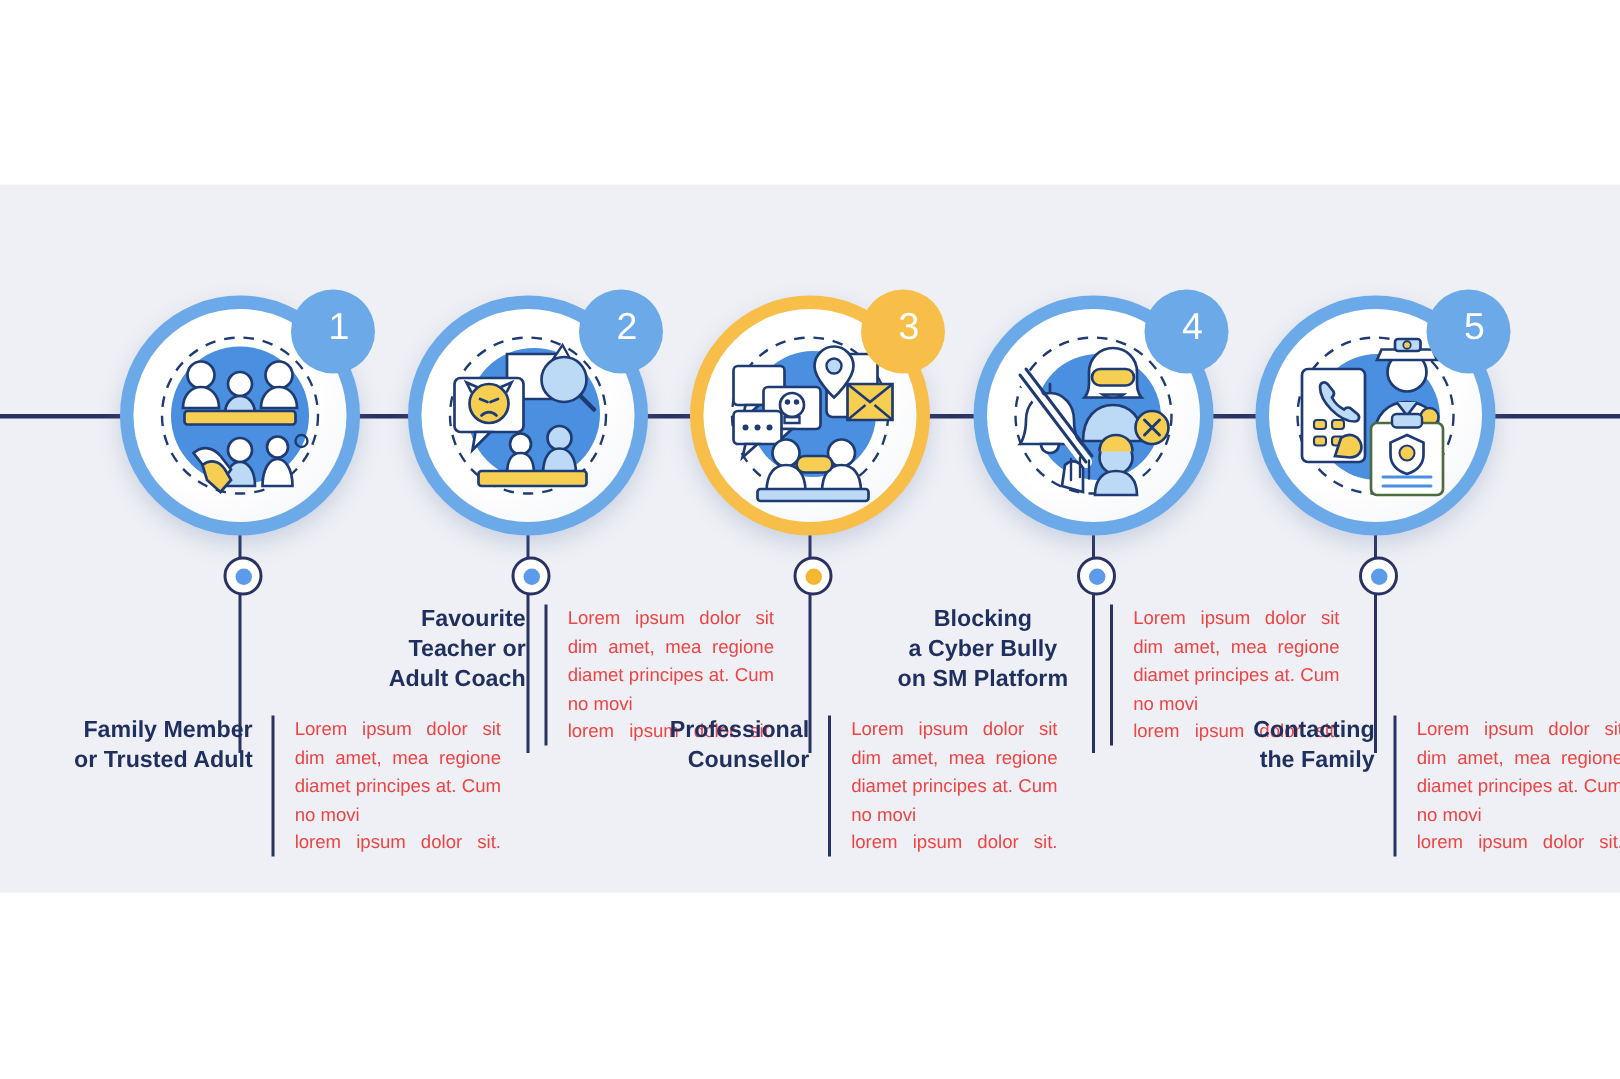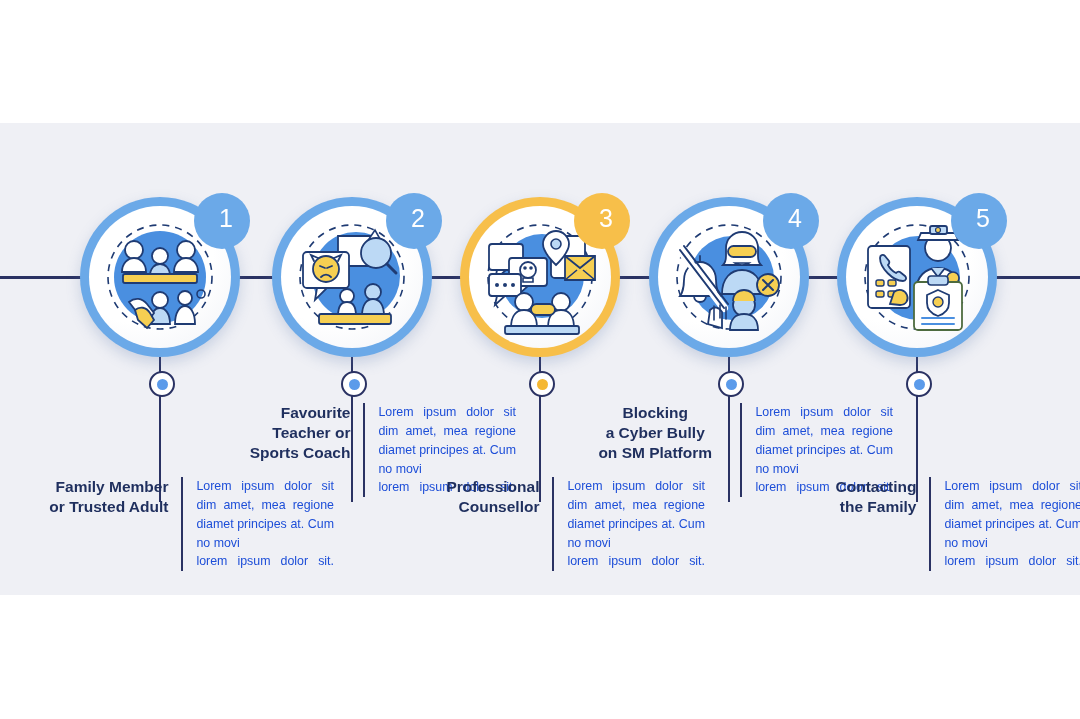--- a/index.html
+++ b/index.html
@@ -61,21 +61,21 @@
   .dot.amber i{background:#f5b731;}
 
   
   .block{position:absolute;display:flex;align-items:flex-start;}
   .title{
     color:#1f2f5e;font-weight:700;font-size:15.5px;line-height:1.28;
     text-align:right;white-space:pre-line;padding-right:13px;
   }
   .vline{width:2px;background:#2a3263;align-self:stretch;}
   .body{
-    color:#1d4ed8;font-size:12.4px;line-height:1.52;
+    color:#ef4444;font-size:12.4px;line-height:1.52;
     padding-left:13px;text-align:justify;
   }
   .body .last{display:block;text-align:justify;text-align-last:justify;}
 </style>
 </head>
 <body>
 
 <div id="stage">
 
   <div class="panel"></div>
@@ -153,21 +153,21 @@
       </svg>
     </div>
     <div class="badge">
       <span>2</span>
     </div>
   </div>
 
   <div class="block" style="left:206px;top:403px;width:310px;">
     <div class="title" style="width:147px;">Favourite
 Teacher or
-Sports Coach</div>
+Adult Coach</div>
     <div class="vline"></div>
     <div class="body" style="width:140px;">
       <span>Lorem ipsum dolor sit dim amet, mea regione diamet principes at. Cum no movi </span><span class="last">lorem ipsum dolor sit.</span>
     </div>
   </div>
 
   <div class="stem" style="left:539px;top:352px;height:150px;"></div>
   <div class="dot amber" style="left:529px;top:371px;">
     <i></i>
   </div>

